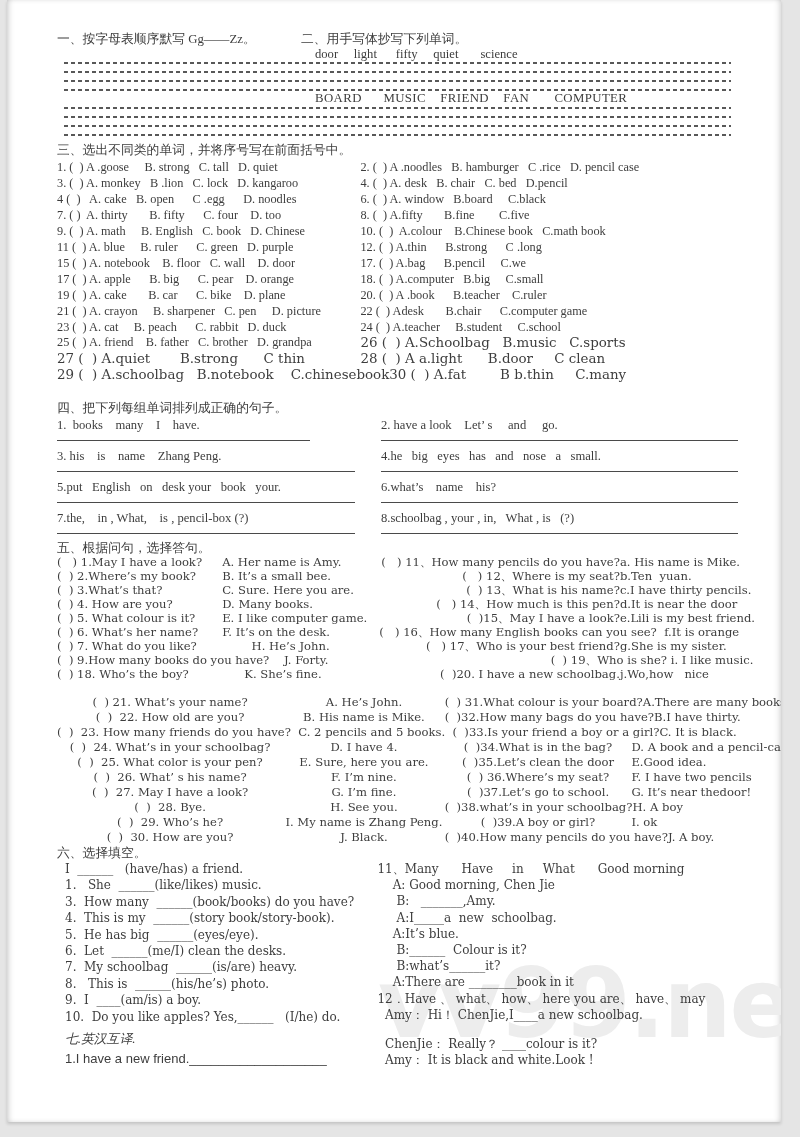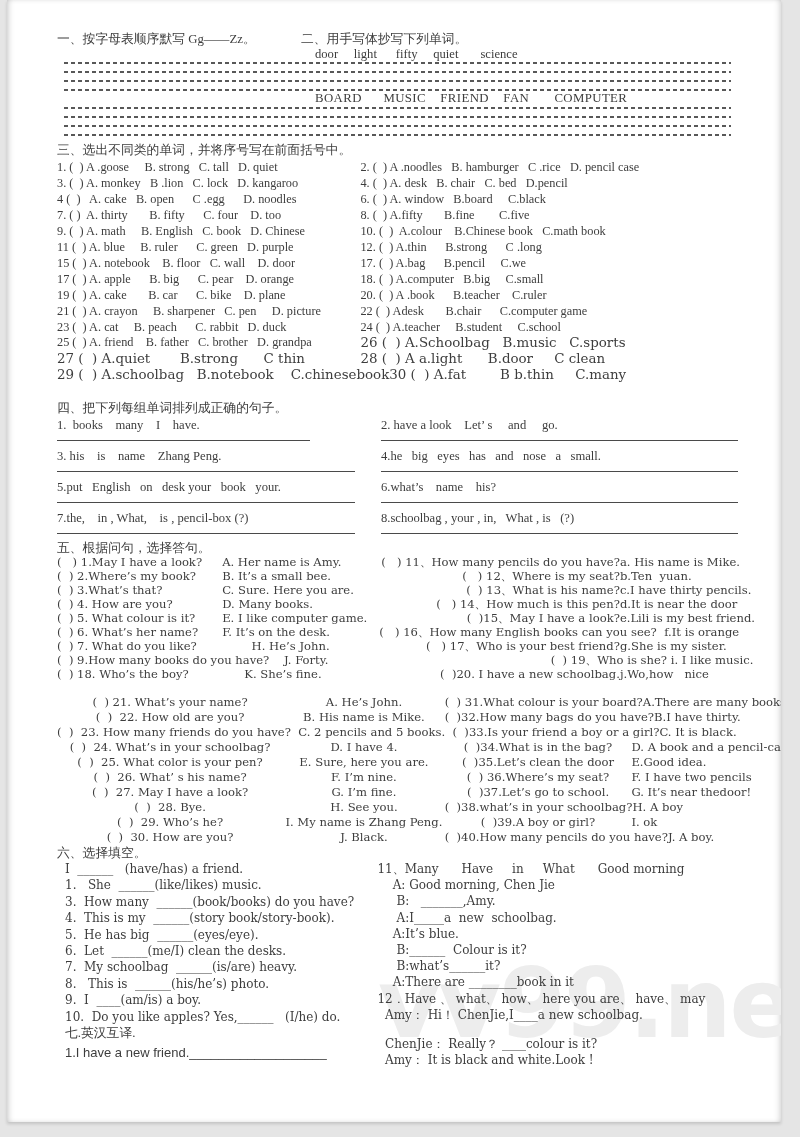--- a/index.html
+++ b/index.html
@@ -74,21 +74,21 @@
   
   #sec6title { top:845px; left:50px; font-size:12.8px; }
   #sec6cols { top:861px; left:58px; right:6px; display:flex; }
   #sec6cols .colL { flex:0 0 44%; }
   #sec6cols .colR { flex:1 1 auto; }
   .i6 { line-height:16.4px; white-space:pre; font-family:"DejaVu Serif",serif; font-size:12px; }
   .d6 { line-height:16.2px; white-space:pre; font-family:"DejaVu Serif",serif; font-size:12px; }
   .gapbefore { margin-top:13px; }
 
   
-  .sec7t { margin-top:0; line-height:17px; font-size:12.8px; font-family:"Liberation Serif",serif; }
+  .sec7t { margin-top:6px; line-height:17px; font-size:12.8px; font-family:"Liberation Serif",serif;font-style:italic; }
   .sec7i { line-height:22px; font-family:"Liberation Sans","DejaVu Sans",sans-serif; font-size:13px; white-space:pre; }
 </style>
 </head>
 <body>
 
 <div id="paper">
 
   <div id="watermark">vv99.net</div>
 
   <div id="sec12" class="abs content">

